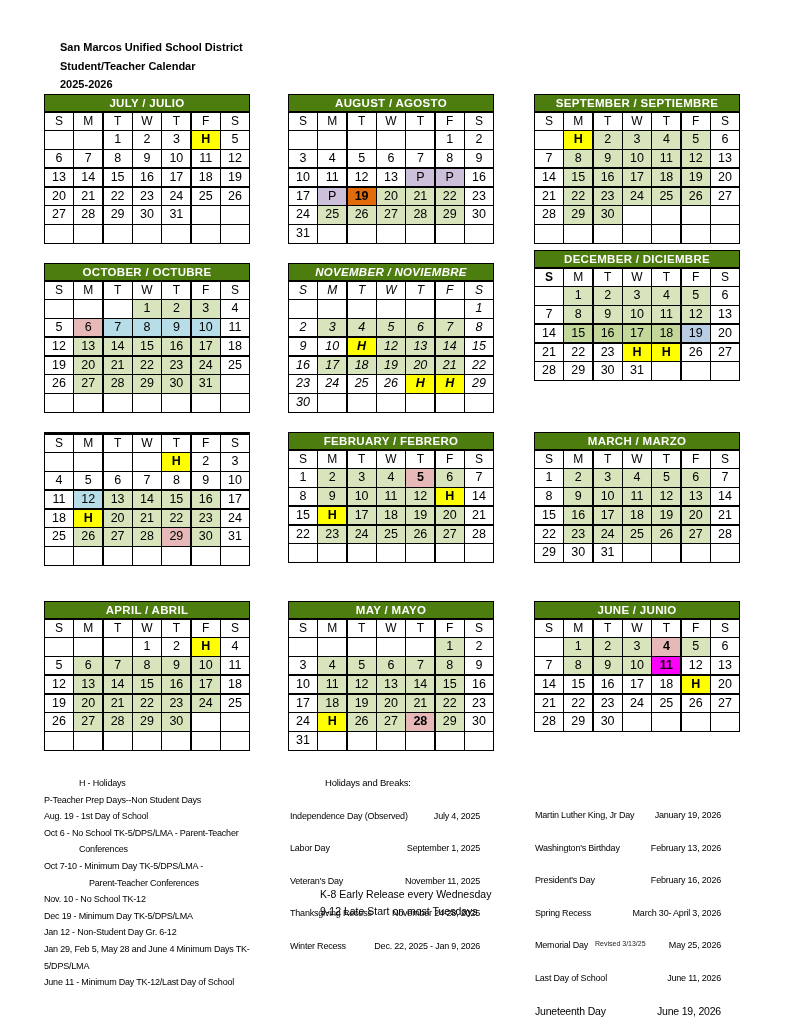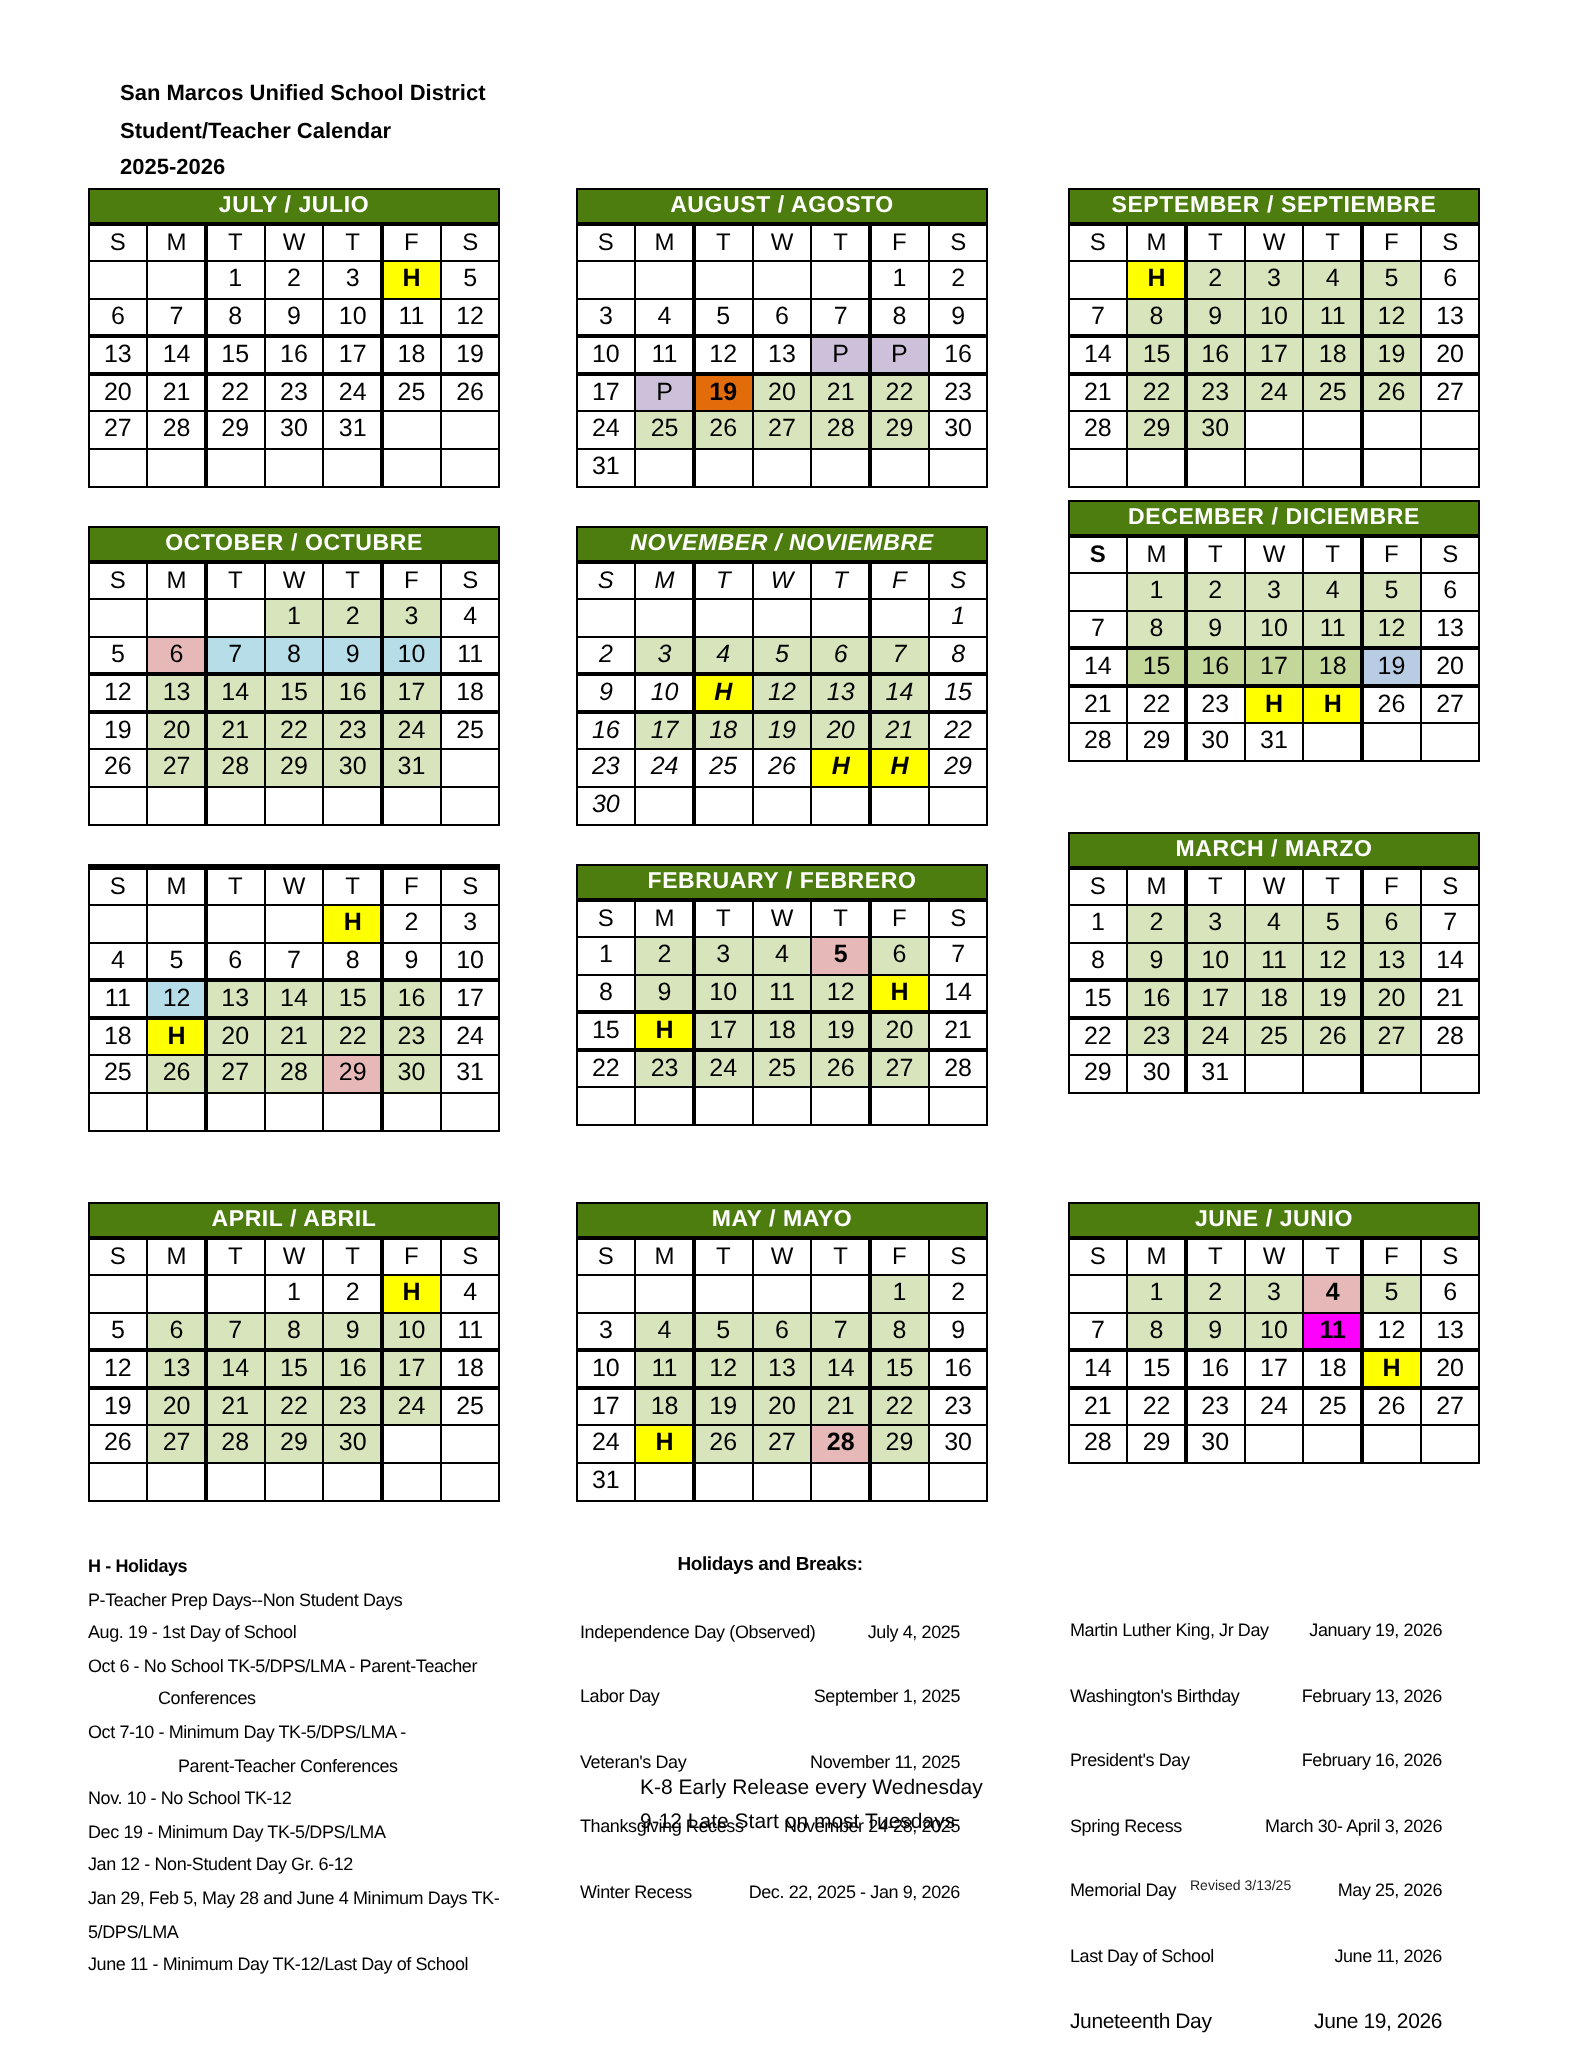--- a/index.html
+++ b/index.html
@@ -15,21 +15,21 @@
   .c-yellow { background:#ffff00; font-weight:bold; }
   .c-purple { background:#ccc0da; }
   .c-orange { background:#e26b0a; font-weight:bold; }
   .c-red { background:#e6b8b7; }
   .c-blue { background:#b7dee8; }
   .c-dkgreen { background:#c4d79b; }
   .c-bluegray { background:#b8cce4; }
   .c-magenta { background:#ff00ff; font-weight:bold; }
   .c-redbold { background:#e6b8b7; font-weight:bold; }
   .legend { position:absolute; font-size:9px; line-height:16.6px; letter-spacing:-0.2px; }
-  .legend .hdr { font-weight:bold; }
+  .legend .hdr { font-weight:normal;margin-left:35px; }
   .indent { padding-left:35px; }
   .hrow { display:flex; justify-content:space-between;margin-top:16px; }
   .notes { position:absolute; left:320px; top:886px; font-size:10.5px; line-height:17px; }
   .revised { position:absolute; left:595px; top:940px; font-size:7px; color:#222; }
 </style>
 </head>
 <body>
 
 <div class="title">
   <div>San Marcos Unified School District</div>
@@ -448,21 +448,21 @@
         <div class="cell">28</div>
         <div class="cell"></div>
         <div class="cell"></div>
         <div class="cell"></div>
         <div class="cell"></div>
         <div class="cell"></div>
         <div class="cell"></div>
         <div class="cell"></div>
       </div>
     </div>
-    <div class="month" style="left: 534px; top: 416px;">
+    <div class="month" style="left: 534px; top: 432px;">
       <div class="month-head">MARCH / MARZO</div>
       <div class="grid">
         <div class="cell dow">S</div>
         <div class="cell dow">M</div>
         <div class="cell dow">T</div>
         <div class="cell dow">W</div>
         <div class="cell dow">T</div>
         <div class="cell dow">F</div>
         <div class="cell dow">S</div>
         <div class="cell">1</div>
@@ -667,21 +667,21 @@
   <div class="indent">Conferences</div>
   <div>Oct 7-10 - Minimum Day TK-5/DPS/LMA -</div>
   <div class="indent" style="padding-left:45px">Parent-Teacher Conferences</div>
   <div>Nov. 10 - No School TK-12</div>
   <div>Dec 19 - Minimum Day TK-5/DPS/LMA</div>
   <div>Jan 12 - Non-Student Day Gr. 6-12</div>
   <div>Jan 29, Feb 5, May 28 and June 4 Minimum Days TK-5/DPS/LMA</div>
   <div>June 11 - Minimum Day TK-12/Last Day of School</div>
 </div>
 
-<div class="legend" style="left:290px; top:775px; width:190px;text-align:center;">
+<div class="legend" style="left:290px; top:775px; width:190px;">
   <div class="hdr" style="font-size:9.5px">Holidays and Breaks:</div>
   <div class="hrow">
       <span>Independence Day (Observed)</span>
       <span>July 4, 2025</span>
     </div>
   <div class="hrow">
       <span>Labor Day</span>
       <span>September 1, 2025</span>
     </div>
   <div class="hrow">

